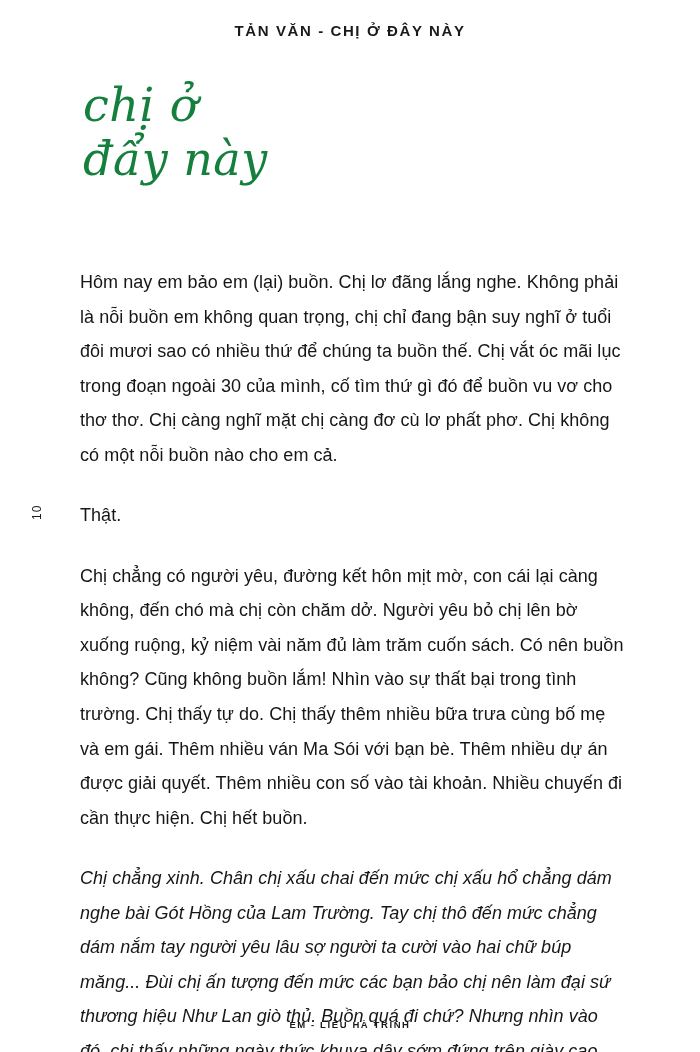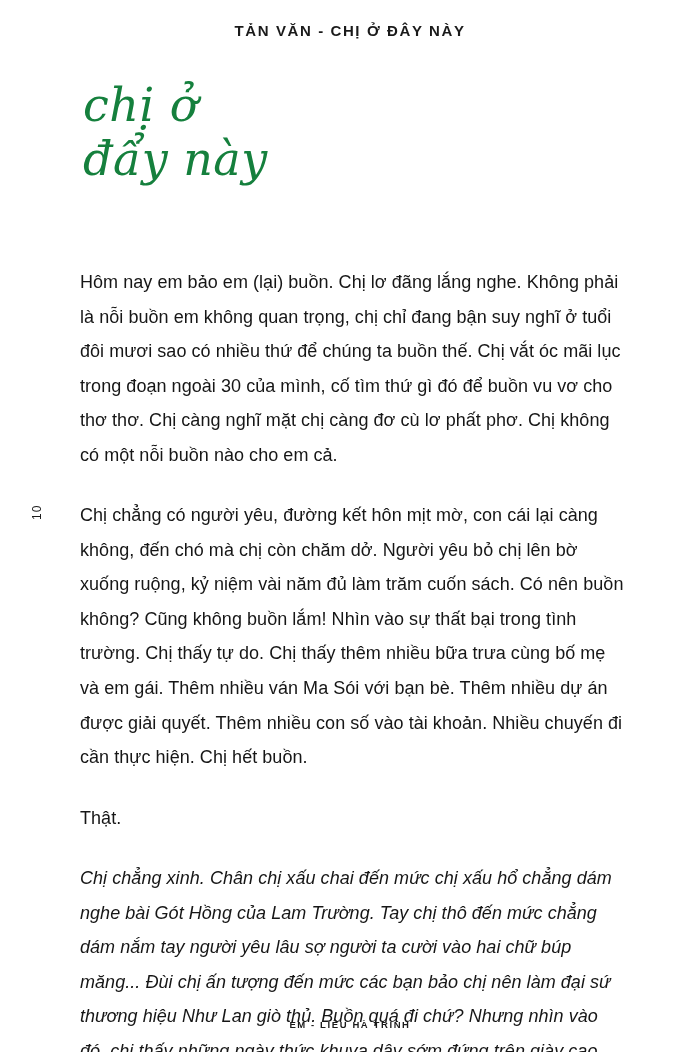--- a/index.html
+++ b/index.html
@@ -96,21 +96,21 @@
 
   <div class="title">chị ở
 đẩy này</div>
 
   <div class="folio">10</div>
 
   <div class="body-text">
     <p class="para">Hôm nay em bảo em (lại) buồn.
 Chị lơ đãng lắng nghe. Không phải là nỗi buồn em không quan trọng, chị chỉ đang bận suy nghĩ ở tuổi đôi mươi sao có nhiều thứ để chúng ta buồn thế.
 Chị vắt óc mãi lục trong đoạn ngoài 30 của mình, cố tìm thứ gì đó để buồn vu vơ cho thơ thơ. Chị càng nghĩ mặt chị càng đơ cù lơ phất phơ. Chị không có một nỗi buồn nào cho em cả.</p>
+    <p class="para">Thật.</p>
     <p class="para">Chị chẳng có người yêu, đường kết hôn mịt mờ, con cái lại càng không, đến chó mà chị còn chăm dở. Người yêu bỏ chị lên bờ xuống ruộng, kỷ niệm vài năm đủ làm trăm cuốn sách.
 Có nên buồn không? Cũng không buồn lắm! Nhìn vào sự thất bại trong tình trường. Chị thấy tự do. Chị thấy thêm nhiều bữa trưa cùng bố mẹ và em gái. Thêm nhiều ván Ma Sói với bạn bè. Thêm nhiều dự án được giải quyết. Thêm nhiều con số vào tài khoản. Nhiều chuyến đi cần thực hiện. Chị hết buồn.</p>
-    <p class="para">Thật.</p>
     <p class="para">Chị chẳng xinh. Chân chị xấu chai đến mức chị xấu hổ chẳng dám nghe bài Gót Hồng của Lam Trường. Tay chị thô đến mức chẳng dám nắm tay người yêu lâu sợ người ta cười vào hai chữ búp măng... Đùi chị ấn tượng đến mức các bạn bảo chị nên làm đại sứ thương hiệu Như Lan giò thủ. Buồn quá đi chứ? Nhưng nhìn vào đó, chị thấy những ngày thức khuya dậy sớm đứng trên giày cao gót mấy tiếng đồng hồ dẫn chương trình. Bàn tay thô ráp bưng bê mấy chồng sách lăn xả từ chỗ này tới chỗ kia, ký rào rào mấy trăm quyển một lúc, thoăn thoắt ép lá vào từng trang tặng cho em. Chị thấy thương, tự nhiên hết buồn.</p>
   </div>
 
   <div class="running-foot">EM - LIÊU HÀ TRINH</div>
 
 </div>
 
 </body></html>

